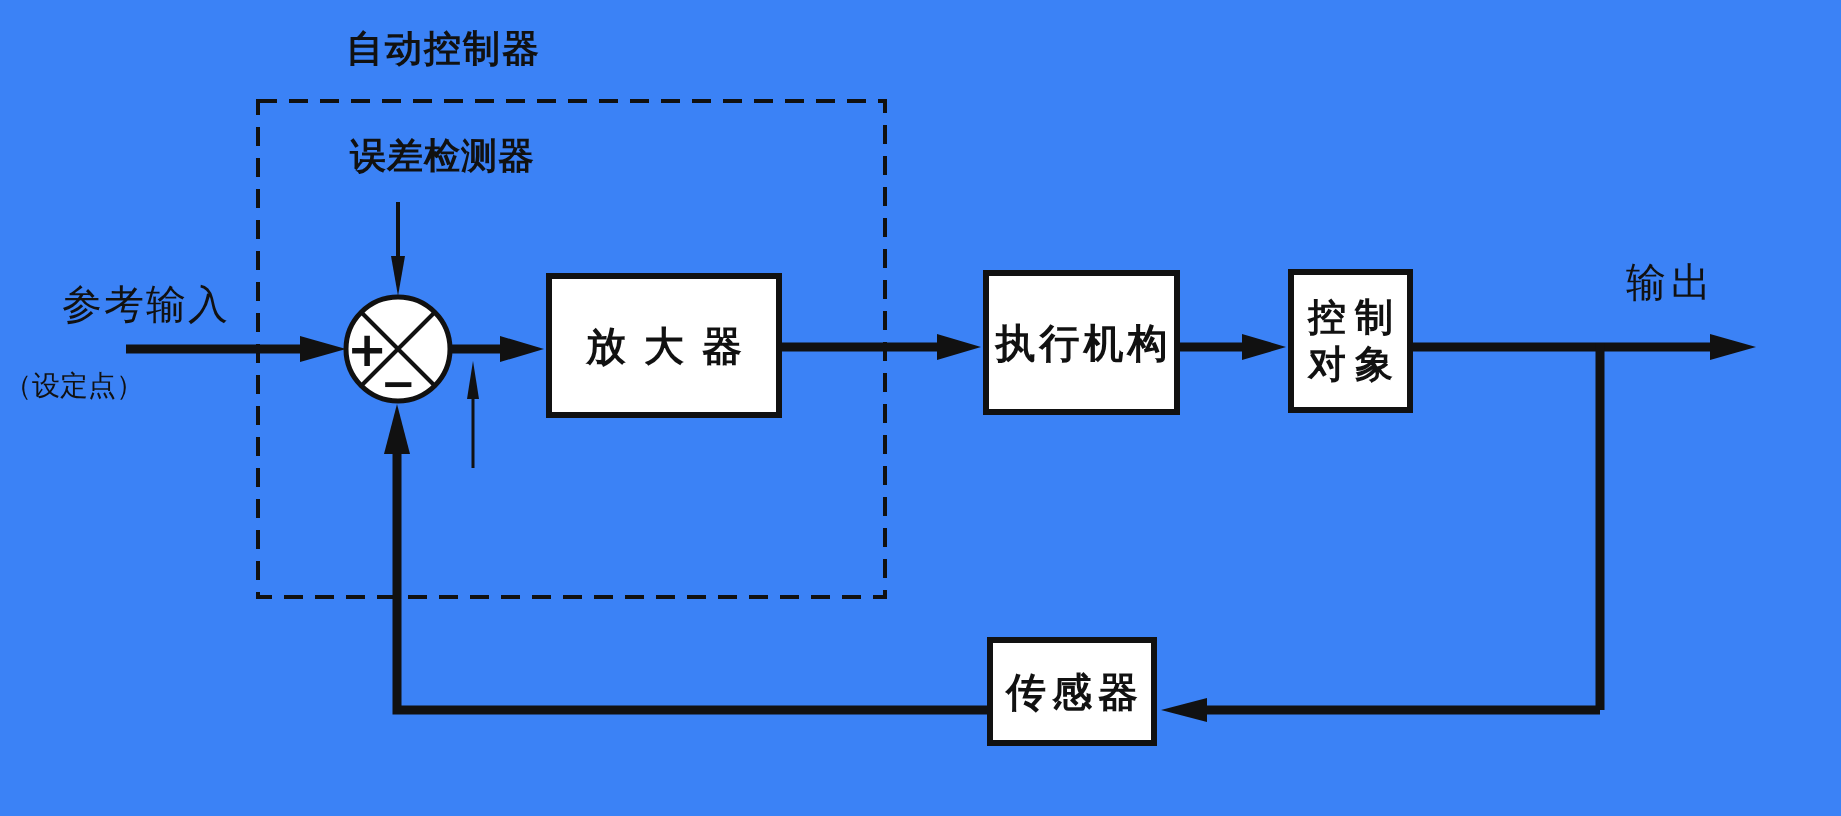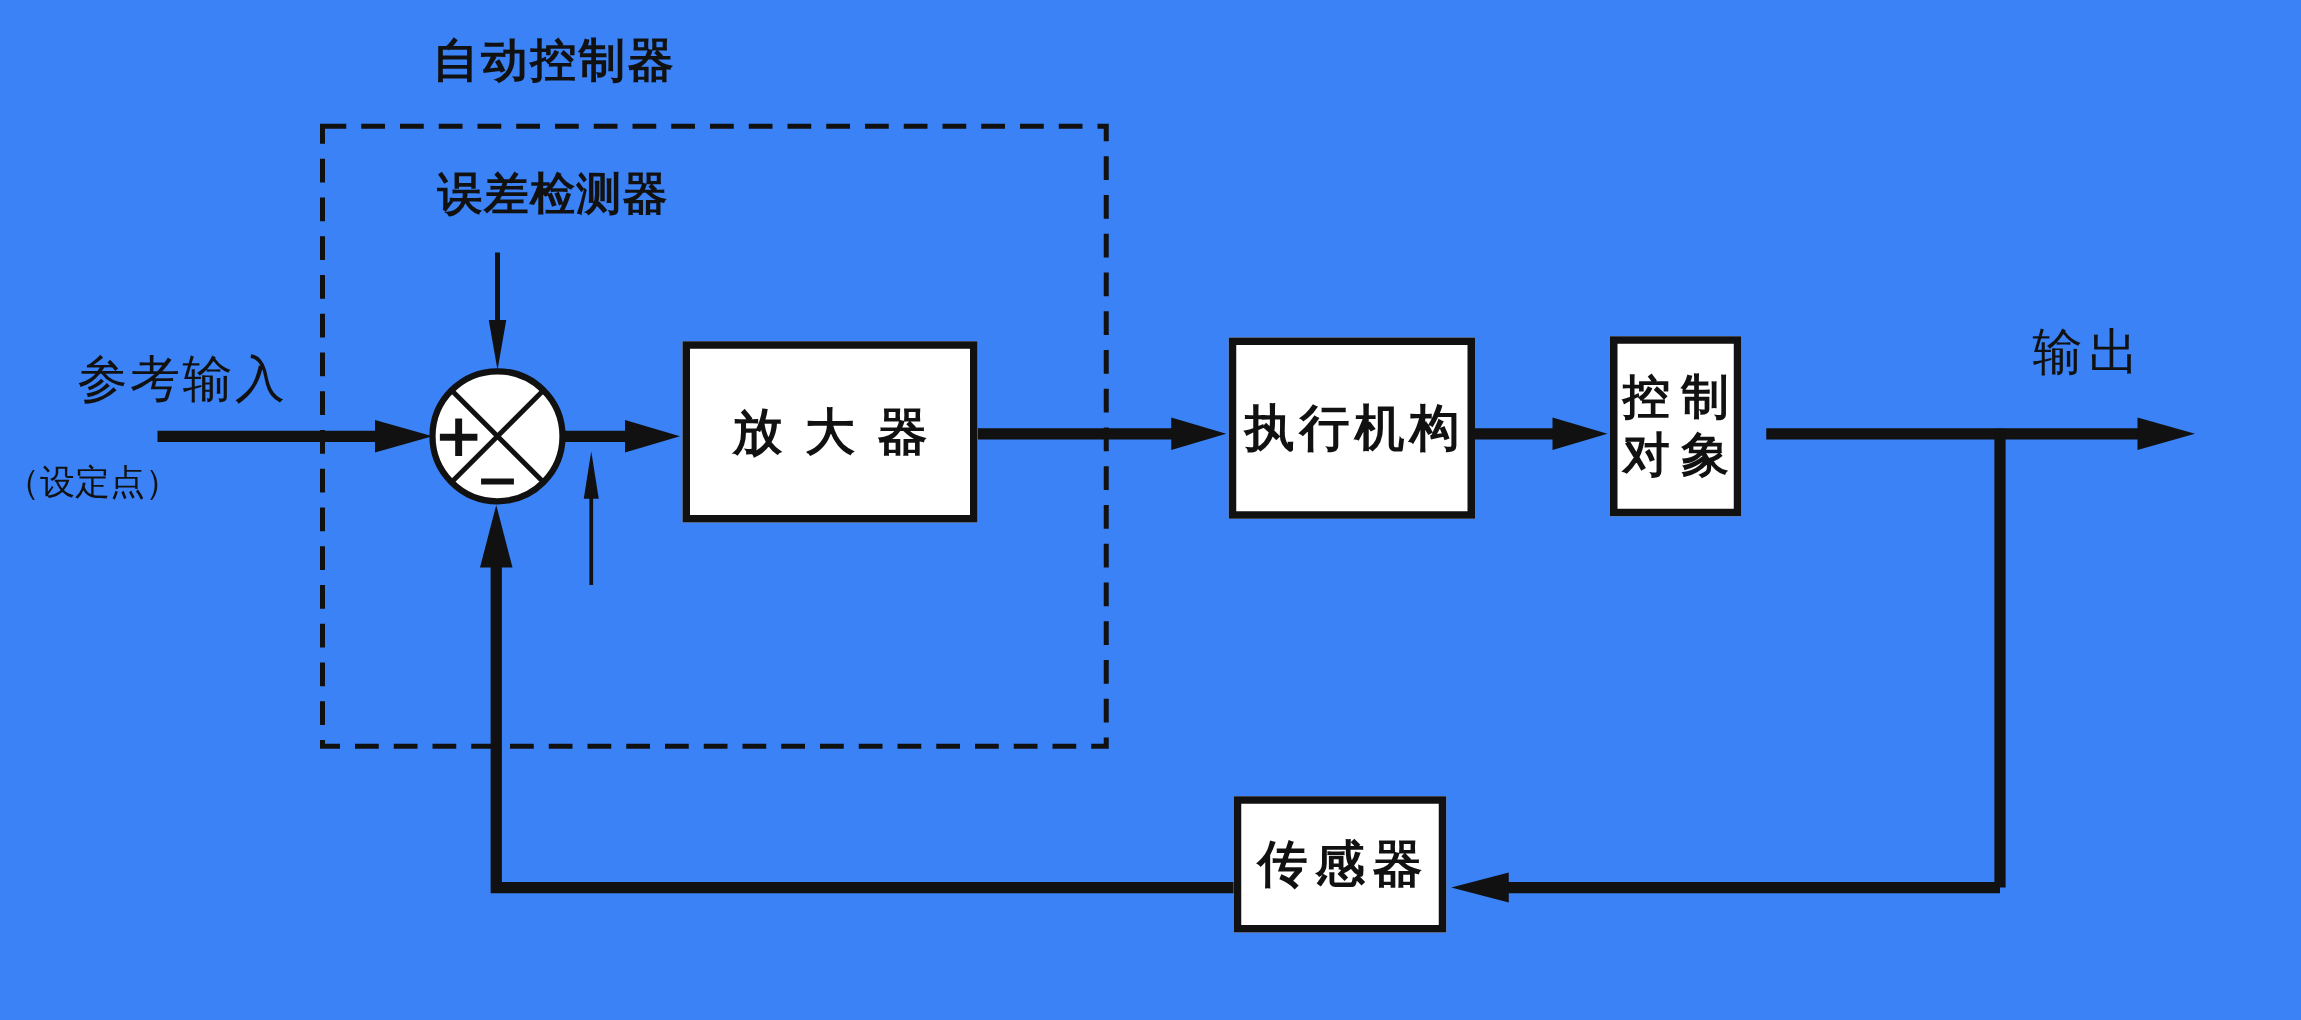--- a/index.html
+++ b/index.html
@@ -99,21 +99,21 @@
   <span class="sum-sign" style="left:398px;top:384px;font-size:42px;">−</span>
 
   <div class="block" style="left:546px;top:273px;width:236px;height:145px;font-size:40px;">
     <span class="bl" style="letter-spacing:18px;margin-right:-18px;">放大器</span>
   </div>
 
   <div class="block" style="left:983px;top:270px;width:197px;height:145px;font-size:40px;">
     <span class="bl" style="letter-spacing:4px;margin-right:-4px;">执行机构</span>
   </div>
 
-  <div class="block" style="left:1288px;top:269px;width:105px;height:144px;font-size:38px;">
+  <div class="block" style="left:1288px;top:269px;width:125px;height:144px;font-size:38px;">
     <span class="bl" style="letter-spacing:9px;margin-right:-9px;">控制</span>
     <span class="bl" style="letter-spacing:9px;margin-right:-9px;">对象</span>
   </div>
 
   <div class="block" style="left:987px;top:637px;width:170px;height:109px;font-size:40px;">
     <span class="bl" style="letter-spacing:6px;margin-right:-6px;">传感器</span>
   </div>
 
 </div>
 

